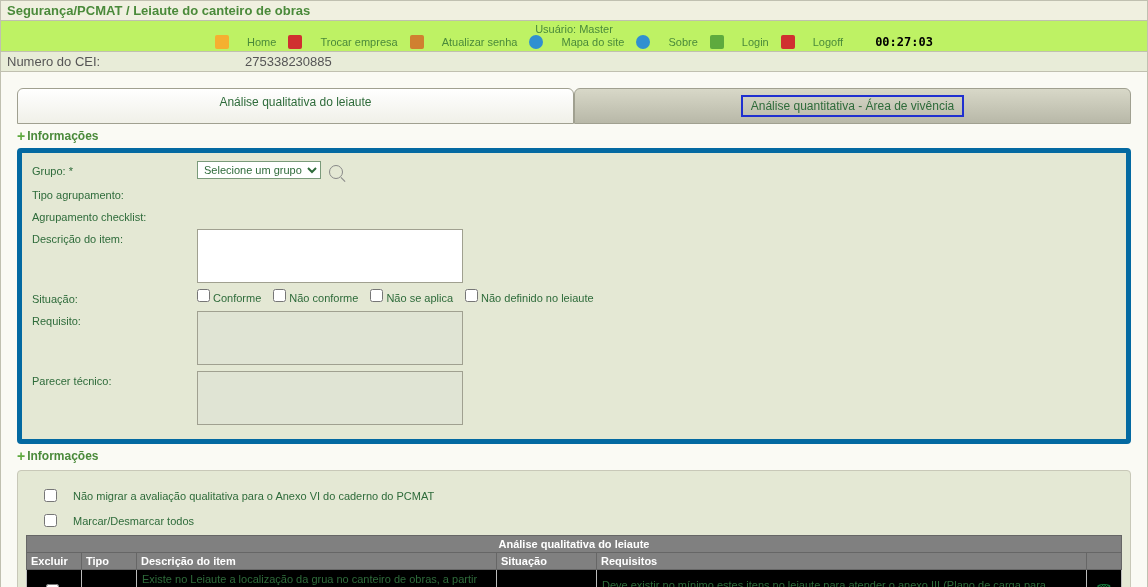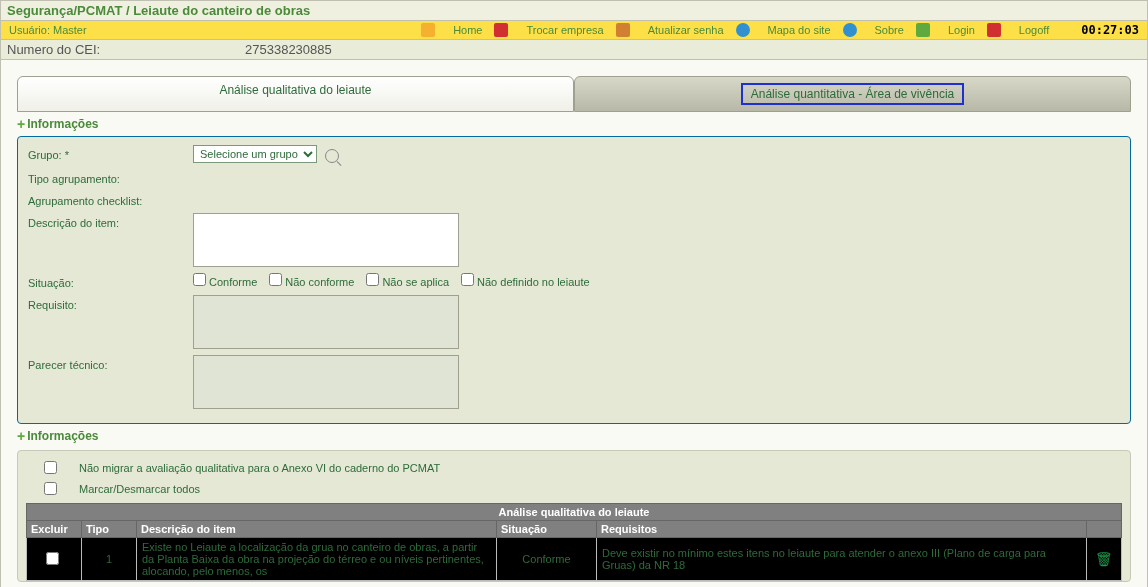--- a/index.html
+++ b/index.html
@@ -14,25 +14,26 @@
       color: #4a8a3a;
       font-weight: bold;
       font-size: 13px;
       padding: 2px 6px;
       border: 1px solid #c0c0b0;
       border-bottom: none;
       background: #f0f0e0;
     }
     .user-line {
       border: 1px solid #c0c0b0;
-      padding: 2px 8px;
+      padding: 2px 18px;
       display: flex;
       justify-content: space-between;
       align-items: center;
-      background: #fde047;
+      background: #bef264;
+      flex-direction: column;
     }
     .user-text { color: #4a8a3a; }
     .links { display: flex; gap: 12px; align-items: center; }
     .link-item { display: inline-flex; align-items: center; gap: 18px; color: #4a8a3a; cursor: pointer; font-size: 11px; }
     .link-icon { width: 14px; height: 14px; display: inline-block; border-radius: 2px; }
     .clock { color: #000; font-weight: bold; font-family: monospace; font-size: 12px; margin-left: 20px; }
     .stray-row {
       border: 1px solid #c0c0b0;
       border-top: none;
       background: #e8ecd8;
@@ -78,21 +79,21 @@
       font-weight: bold;
       font-size: 12px;
       display: flex;
       align-items: center;
       gap: 2px;
       margin: 4px 0;
     }
     .plus { color: #5eaa3e; font-weight: bold; font-size: 14px; }
     .form-panel {
       background: #e4e8d4;
-      border: 1px solid #0369a1;
+      border: 5px solid #0369a1;
       border-radius: 4px;
       padding: 8px 10px;
     }
     .form-row { display: flex; align-items: flex-start; margin-bottom: 6px; }
     .form-label { width: 165px; color: #2e6b3a; padding-top: 4px; }
     .form-field { flex: 0 0 auto; display: flex; align-items: flex-end; gap: 8px; }
     select {
       font-size: 11px;
       border: 1px solid #7a9a7a;
       background: #fff;
@@ -114,21 +115,21 @@
     .check-row { display: flex; gap: 2px; align-items: center; }
     .check-row label { margin-right: 10px; color: #2e6b3a; }
     input[type=checkbox] { margin-right: 3px; }
     .list-panel {
       margin-top: 6px;
       background: #e4e8d4;
       border: 1px solid #c8c8b8;
       border-radius: 4px;
       padding: 6px 8px 0 8px;
     }
-    .opt-row { display: flex; align-items: center; gap: 19px; margin: 4px 0 8px 18px; color: #2e6b3a; }
+    .opt-row { display: flex; align-items: center; gap: 13px; margin: 12px 0 8px 18px; color: #2e6b3a; }
     .table {
       width: 100%;
       border: 1px solid #888;
       border-collapse: collapse;
       font-size: 11px;
     }
     .table .title-row td {
       background: #808080;
       color: #fff;
       text-align: center;

